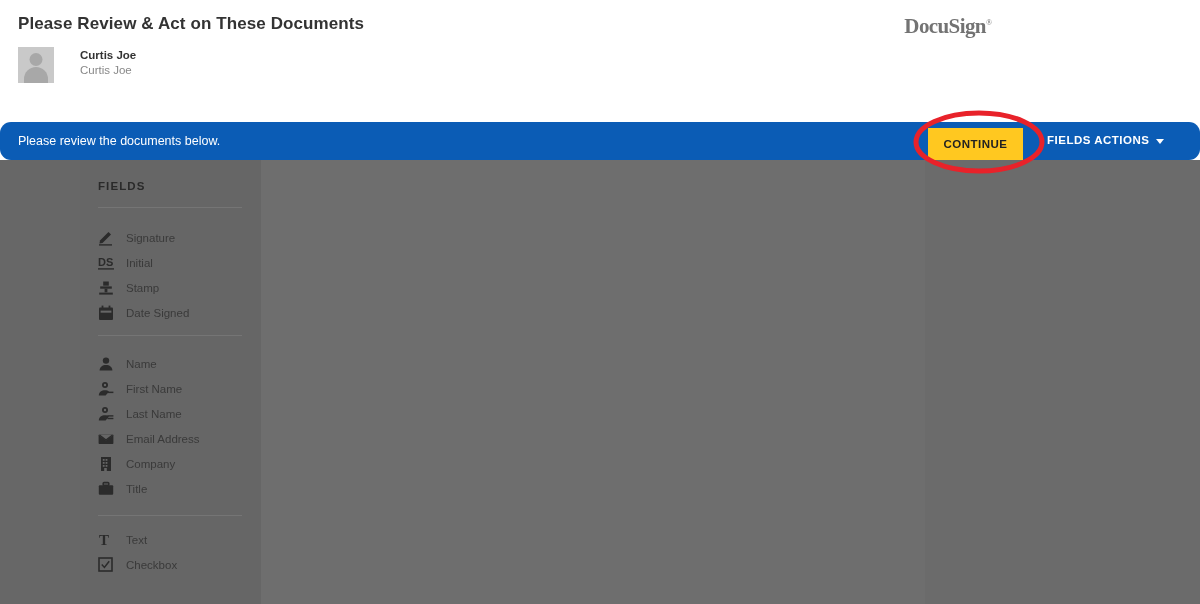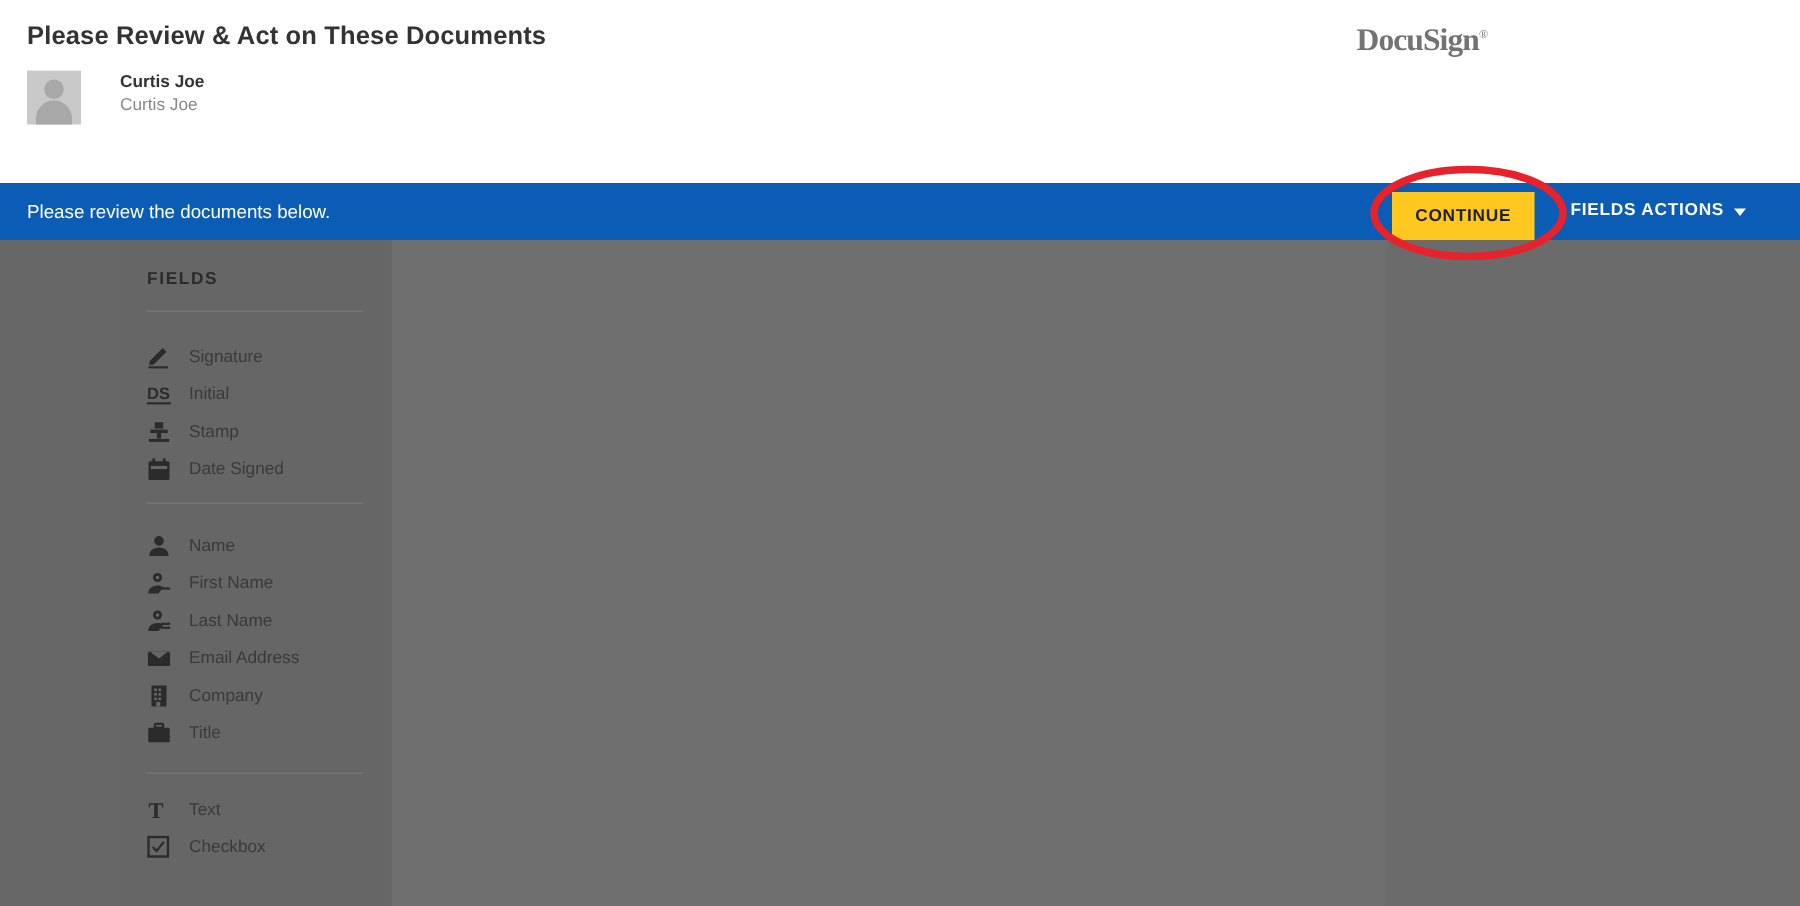--- a/index.html
+++ b/index.html
@@ -104,20 +104,21 @@
   
   .actionbar {
     position: absolute;
     left: 0;
     top: 122px;
     width: 1200px;
     height: 38px;
     background: #0b5cb5;
     display: flex;
     align-items: center;
+    border-radius: 11px;
   }
   .actionbar-msg {
     position: absolute;
     left: 18px;
     font-size: 12.5px;
     color: #ffffff;
   }
   .continue-btn {
     position: absolute;
     left: 928px;

